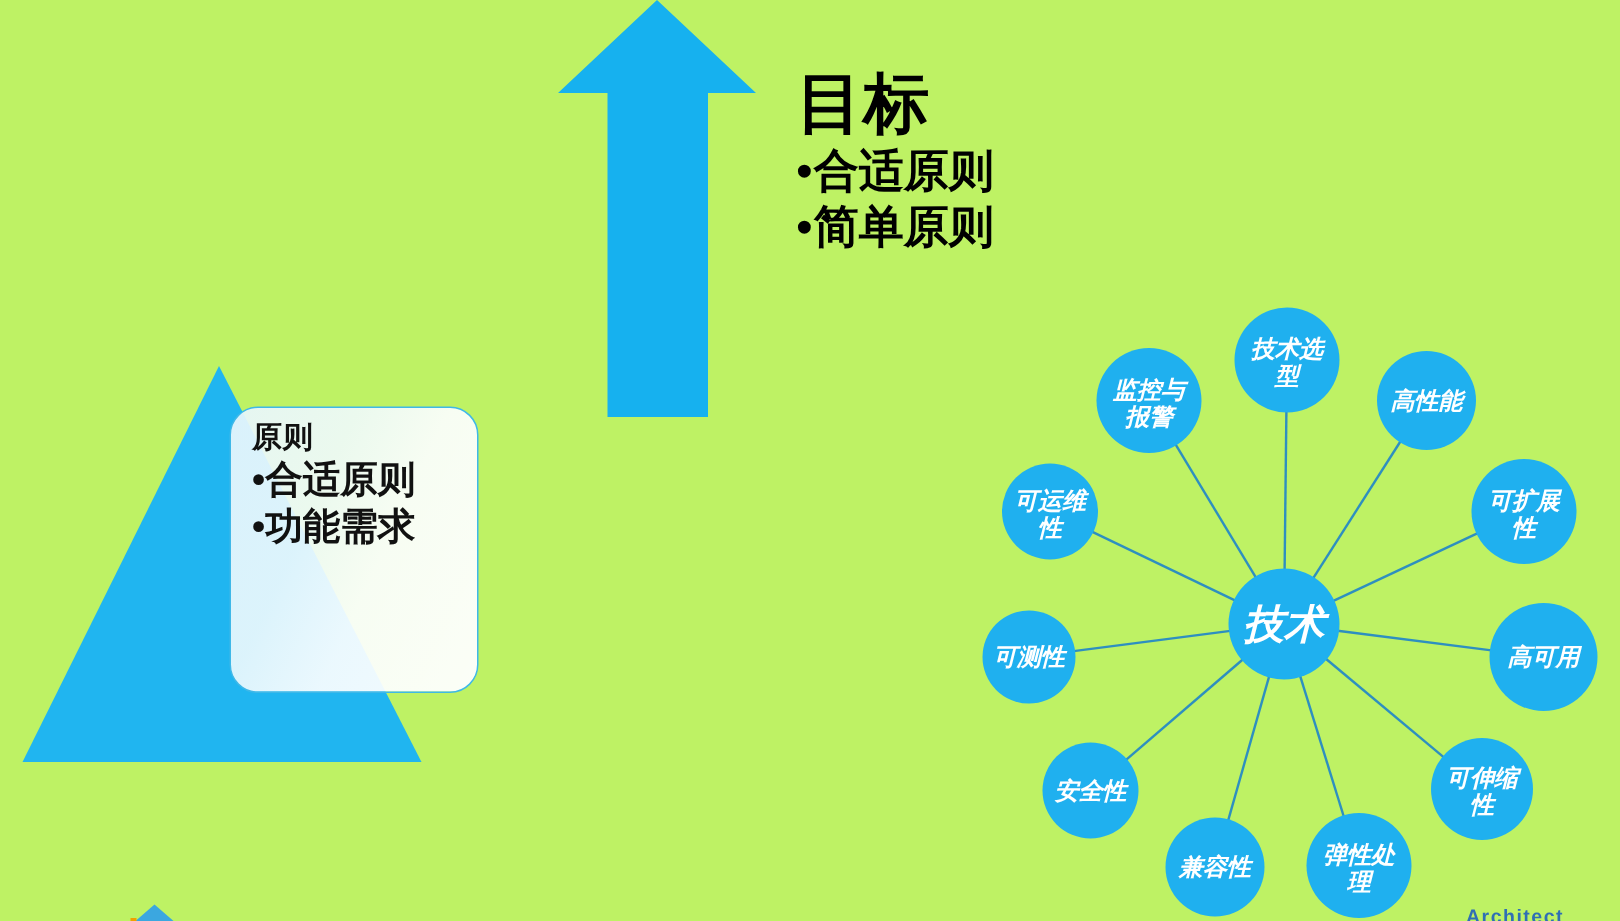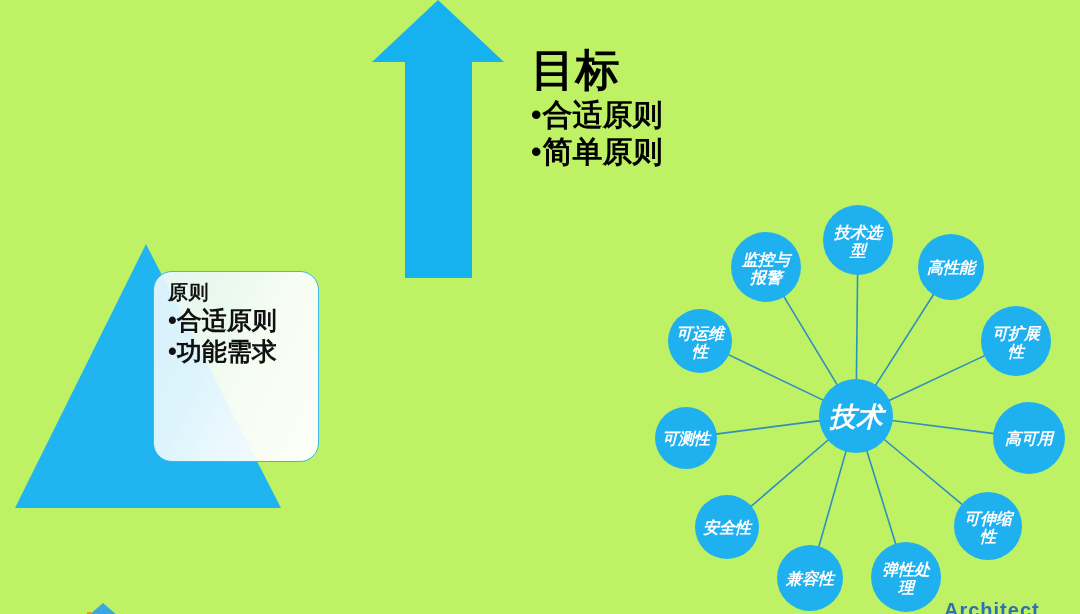--- a/index.html
+++ b/index.html
@@ -128,26 +128,27 @@
     height: 14px;
     overflow: hidden;
   }
   .bottom-caption {
     position: absolute;
     left: 944px;
     top: 601px;
     width: 132px;
     height: 13px;
     overflow: hidden;
-    font-size: 20px;
+    font-size: 13px;
     font-weight: bold;
     color: #2f6fb5;
     letter-spacing: 1px;
     line-height: 19px;
     white-space: nowrap;
+    text-align: center;
   }
 </style>
 </head>
 <body>
 
 <div id="slide">
 
   <div class="arrow-wrap">
     <svg width="134" height="280" viewBox="0 0 134 280">
       <polygon points="67,0 133,62 101,62 101,278 34,278 34,62 1,62" fill="#16b1ef"></polygon>

